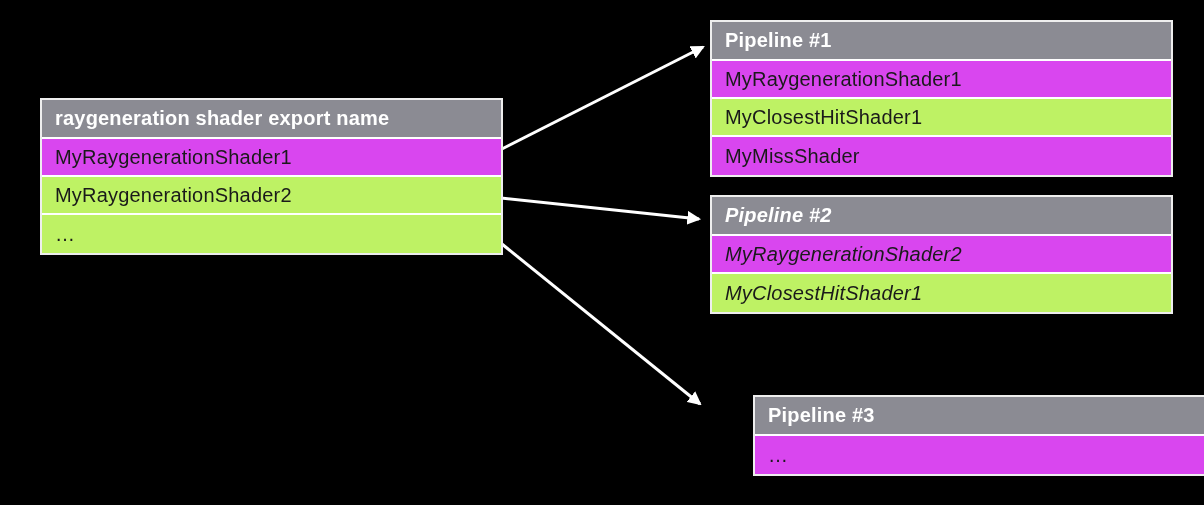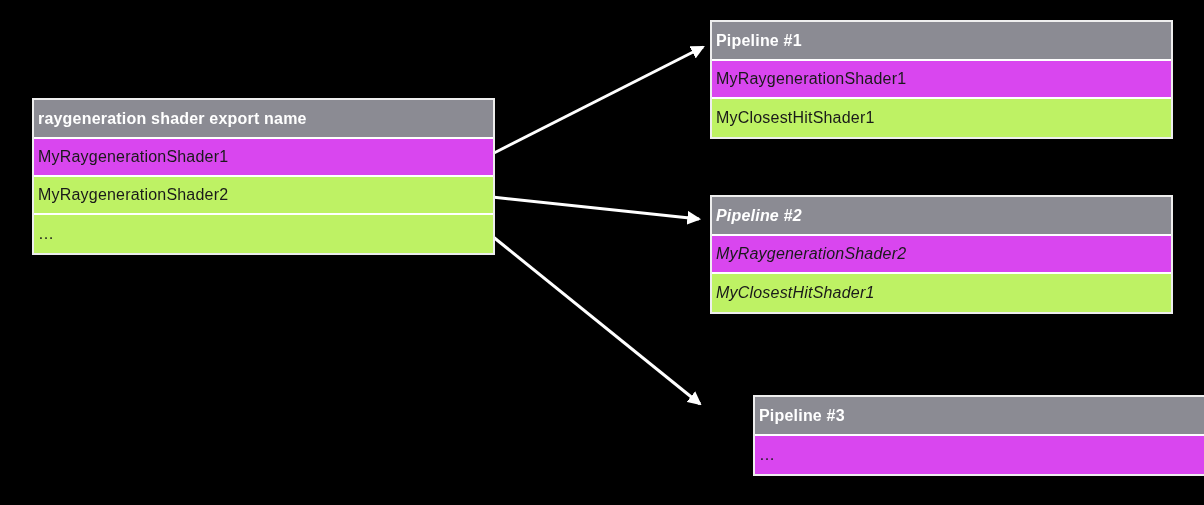--- a/index.html
+++ b/index.html
@@ -22,39 +22,39 @@
     width: 463px;
     border: 2px solid #eeeeee;
     box-sizing: border-box;
     background: #000;
   }
   .cell {
     box-sizing: border-box;
     height: 38px;
     display: flex;
     align-items: center;
-    padding-left: 4px;
-    font-size: 16px;
+    padding-left: 13px;
+    font-size: 20px;
     color: #1a1a1a;
     border-bottom: 2px solid #ffffff;
     letter-spacing: 0.2px;
     white-space: nowrap;
     overflow: hidden;
   }
   .cell:last-child { border-bottom: none; }
   .cell.header {
     height: 39px;
     background: #8b8b93;
     color: #ffffff;
     font-weight: bold;
   }
   .cell.row-dark  { background: #d946ef; }
   .cell.row-light { background: #bef264; }
 
-  #left-table  { left: 32px;  top: 98px;  }
+  #left-table  { left: 40px;  top: 98px;  }
   #pipeline-1  { left: 710px; top: 20px;  }
   #pipeline-2  { left: 710px; top: 195px; font-style: italic; }
   #pipeline-3  { left: 710px; top: 395px; margin-left: 43px; }
 </style>
 </head>
 <body>
 
 <div class="canvas">
 
   <svg class="arrow-layer" viewBox="0 0 1204 505" xmlns="http://www.w3.org/2000/svg">
@@ -72,20 +72,21 @@
     <div class="cell header">raygeneration shader export name</div>
     <div class="cell row-dark">MyRaygenerationShader1</div>
     <div class="cell row-light">MyRaygenerationShader2</div>
     <div class="cell row-light">…</div>
   </div>
 
   <div class="table" id="pipeline-1">
     <div class="cell header">Pipeline #1</div>
     <div class="cell row-dark">MyRaygenerationShader1</div>
     <div class="cell row-light">MyClosestHitShader1</div>
+    <div class="cell row-dark">MyMissShader</div>
   </div>
 
   <div class="table" id="pipeline-2">
     <div class="cell header">Pipeline #2</div>
     <div class="cell row-dark">MyRaygenerationShader2</div>
     <div class="cell row-light">MyClosestHitShader1</div>
   </div>
 
   <div class="table" id="pipeline-3">
     <div class="cell header">Pipeline #3</div>

